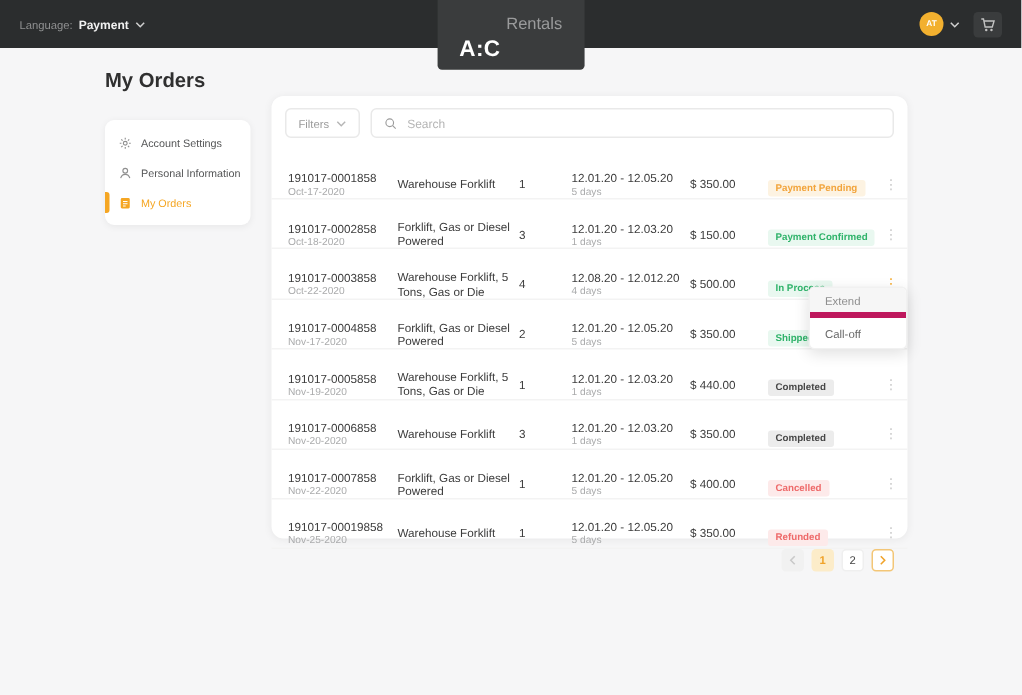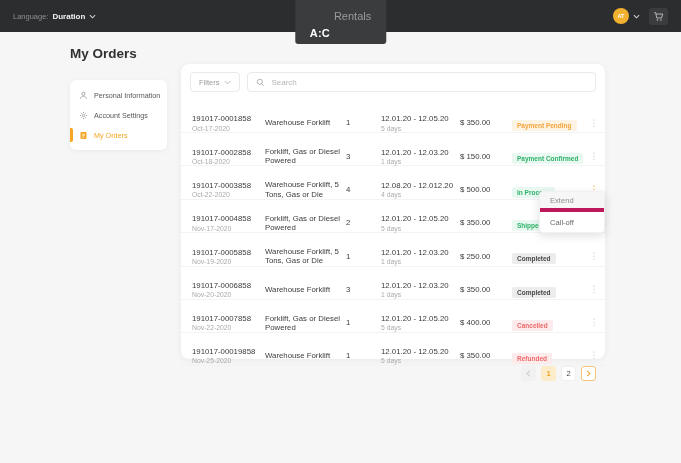--- a/index.html
+++ b/index.html
@@ -18,21 +18,21 @@
     background:#2b2d2e; display:flex; align-items:center; padding:0 13px;
   }
   .lang { display:flex; align-items:center; gap:4px; cursor:pointer; }
   .lang-label { font-size:7.5px; color:#8f9091; }
   .lang-value { font-size:8px; color:#f2f2f2; font-weight:bold; }
   .brand {
     position:absolute; left:50%; top:50%; transform:translate(-50%,-50%);
     background:#3a3c3d; border-radius:3px; padding:5px 15px;
     display:flex; align-items:center; gap:4px; cursor:pointer;
   }
-  .brand-bold { font-size:11px; font-weight:bold; color:#ffffff; letter-spacing:.2px;margin-top:34px; }
+  .brand-bold { font-size:15px; font-weight:bold; color:#ffffff; letter-spacing:.2px;margin-top:34px; }
   .brand-rest { font-size:11px; color:#9a9b9c; }
   .top-right { margin-left:auto; display:flex; align-items:center; gap:9px; }
   .avatar-wrap { display:flex; align-items:center; gap:4px; cursor:pointer; }
   .avatar {
     width:16px; height:16px; border-radius:50%; background:#f2b02f;
     color:#fff; font-size:5.5px; font-weight:bold;
     display:flex; align-items:center; justify-content:center;
   }
   .cart-btn {
     width:19px; height:17px; background:#3a3c3d; border-radius:3px;
@@ -135,21 +135,21 @@
   .ctx-item.hovered { background:#f6f6f6; color:#8f8f8f; border-bottom:4px solid #be185d; }
 
   svg { display:block; }
 </style>
 </head>
 <body>
 
 <div class="topbar">
   <div class="lang">
     <span class="lang-label">Language:</span>
-    <span class="lang-value">Duration</span>
+    <span class="lang-value">Payment</span>
     <span>
       <svg width="7" height="5" viewBox="0 0 8 5">
           <path d="M1 1l3 3 3-3" stroke="#cfcfcf" stroke-width="1.2" fill="none"></path>
         </svg>
     </span>
   </div>
 
   <div class="brand">
     <span class="brand-bold">A:C</span>
     <span class="brand-rest">Rentals</span>
@@ -172,37 +172,37 @@
           <circle cx="8.7" cy="9.8" r="0.9" fill="#c2c2c2" stroke="none"></circle>
         </svg>
       </span>
     </div>
   </div>
 </div>
 
 <div class="page-title">My Orders</div>
 
 <div class="side-card">
+  <div class="side-item">
+    <span>
+      <svg width="9" height="9" viewBox="0 0 12 12" fill="none" stroke="#8f8f8f" stroke-width="1">
+        <circle cx="6" cy="6" r="1.7"></circle>
+        <path d="M6 1.1v1.5M6 9.4v1.5M1.1 6h1.5M9.4 6h1.5M2.5 2.5l1.1 1.1M8.4 8.4l1.1 1.1M9.5 2.5L8.4 3.6M3.6 8.4L2.5 9.5"></path>
+      </svg>
+    </span>
+    <span class="lbl">Account Settings</span>
+  </div>
   <div class="side-item">
     <span>
       <svg width="9" height="9" viewBox="0 0 12 12" fill="none" stroke="#8f8f8f" stroke-width="1">
         <circle cx="6" cy="3.8" r="2.1"></circle>
           <path d="M1.9 10.4c.7-2.4 2.3-3.4 4.1-3.4s3.4 1 4.1 3.4"></path>
       </svg>
     </span>
     <span class="lbl">Personal Information</span>
-  </div>
-  <div class="side-item">
-    <span>
-      <svg width="9" height="9" viewBox="0 0 12 12" fill="none" stroke="#8f8f8f" stroke-width="1">
-        <circle cx="6" cy="6" r="1.7"></circle>
-        <path d="M6 1.1v1.5M6 9.4v1.5M1.1 6h1.5M9.4 6h1.5M2.5 2.5l1.1 1.1M8.4 8.4l1.1 1.1M9.5 2.5L8.4 3.6M3.6 8.4L2.5 9.5"></path>
-      </svg>
-    </span>
-    <span class="lbl">Account Settings</span>
   </div>
   <div class="side-item active">
     <span class="active-bar"></span>
     <span>
       <svg width="9" height="9" viewBox="0 0 12 12">
         <rect x="2" y="1.4" width="8" height="9.2" rx="1.2" fill="#f5a623"></rect>
         <path d="M4 4.4h4M4 6.4h4M4 8.4h2.4" stroke="#fff" stroke-width="0.9"></path>
       </svg>
     </span>
     <span class="lbl">My Orders</span>
@@ -300,21 +300,21 @@
     <div>
         <div class="cell-main">191017-0005858</div>
          <div class="cell-sub">Nov-19-2020</div>
       </div>
     <div class="cell-main">Warehouse Forklift, 5 Tons, Gas or Die</div>
     <div class="cell-main">1</div>
     <div>
         <div class="cell-main">12.01.20 - 12.03.20</div>
          <div class="cell-sub">1 days</div>
       </div>
-    <div class="cell-main">$ 250.00</div>
+    <div class="cell-main">$ 440.00</div>
     <div><span class="badge neutral">Completed</span></div>
     <span class="kebab">⋮</span>
   </div>
 
   <div class="grid-row trow">
     <div>
         <div class="cell-main">191017-0006858</div>
          <div class="cell-sub">Nov-20-2020</div>
       </div>
     <div class="cell-main">Warehouse Forklift</div>

